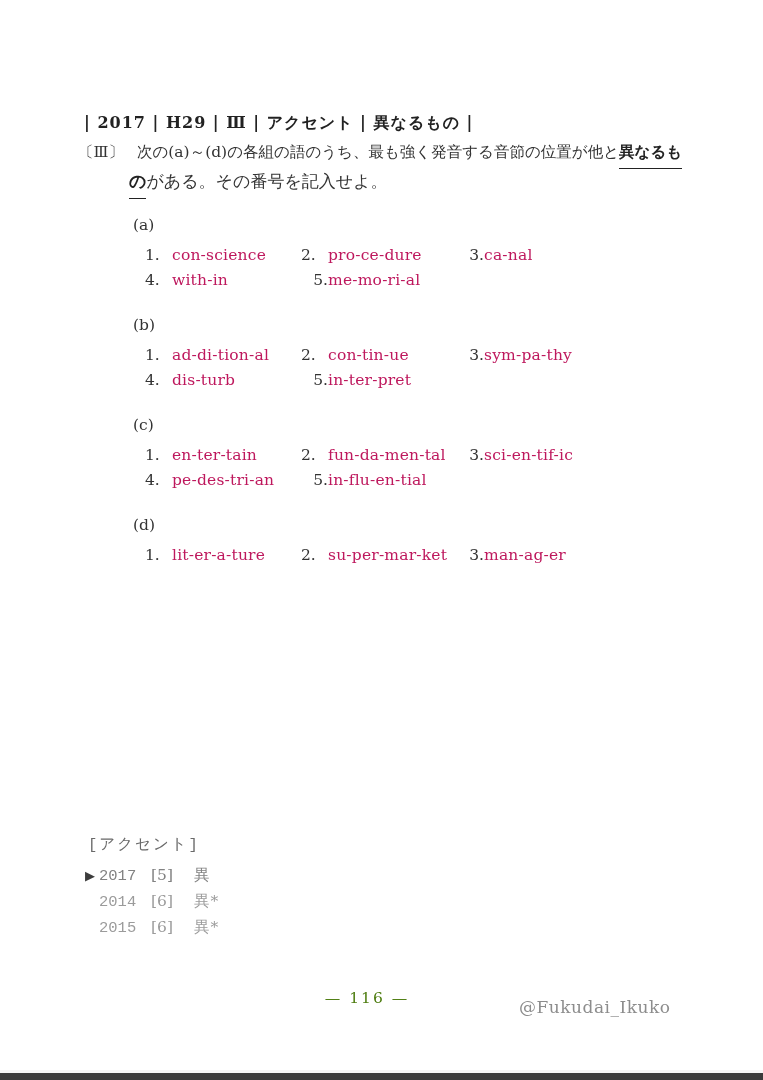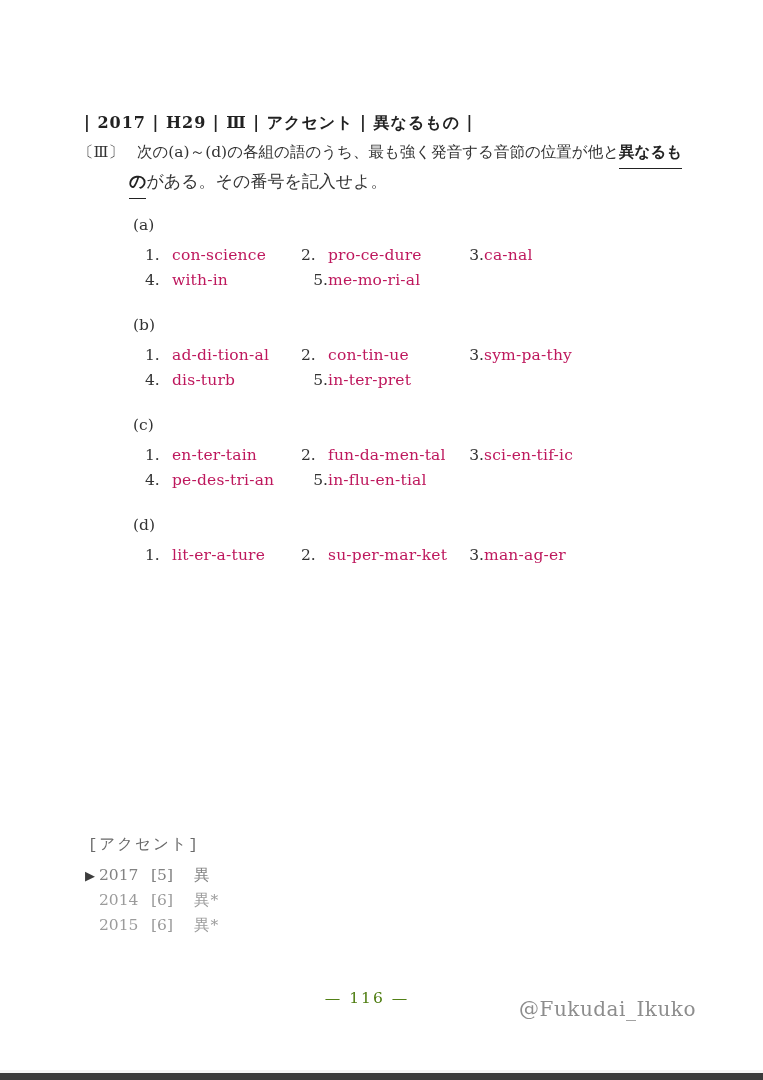--- a/index.html
+++ b/index.html
@@ -88,37 +88,37 @@
     color: #9b9b9b;
   }
   .archive-row.current { color: #828282; }
   .a-marker {
     display: inline-block;
     width: 14px;
     color: #3c3c3c;
     font-size: 13px;
     font-family: "DejaVu Sans", sans-serif;
   }
-  .a-year { display: inline-block; width: 42px; }
+  .a-year { display: inline-block; width: 42px; font-family: Liberation Mono, monospace; }
   .a-count { display: inline-block; width: 34px; margin-left: 10px; }
   .a-tag { display: inline-block; margin-left: 9px; letter-spacing: 1px; }
   
   .page-number {
     position: absolute;
     left: 367px; top: 989px;
     transform: translateX(-50%);
     font-size: 15.5px;
     color: #4d7c0f;
     letter-spacing: 2px;
     white-space: nowrap;
   }
   .watermark {
     position: absolute;
     left: 519px; top: 997px;
-    font-size: 20px;
+    font-size: 17px;
     color: #8d8d8d;
     letter-spacing: 0.5px;
     white-space: nowrap;
   }
   
   .bottom-edge {
     position: absolute;
     left: 0; bottom: 0;
     width: 763px; height: 10px;
     background: #f4f4f4;

